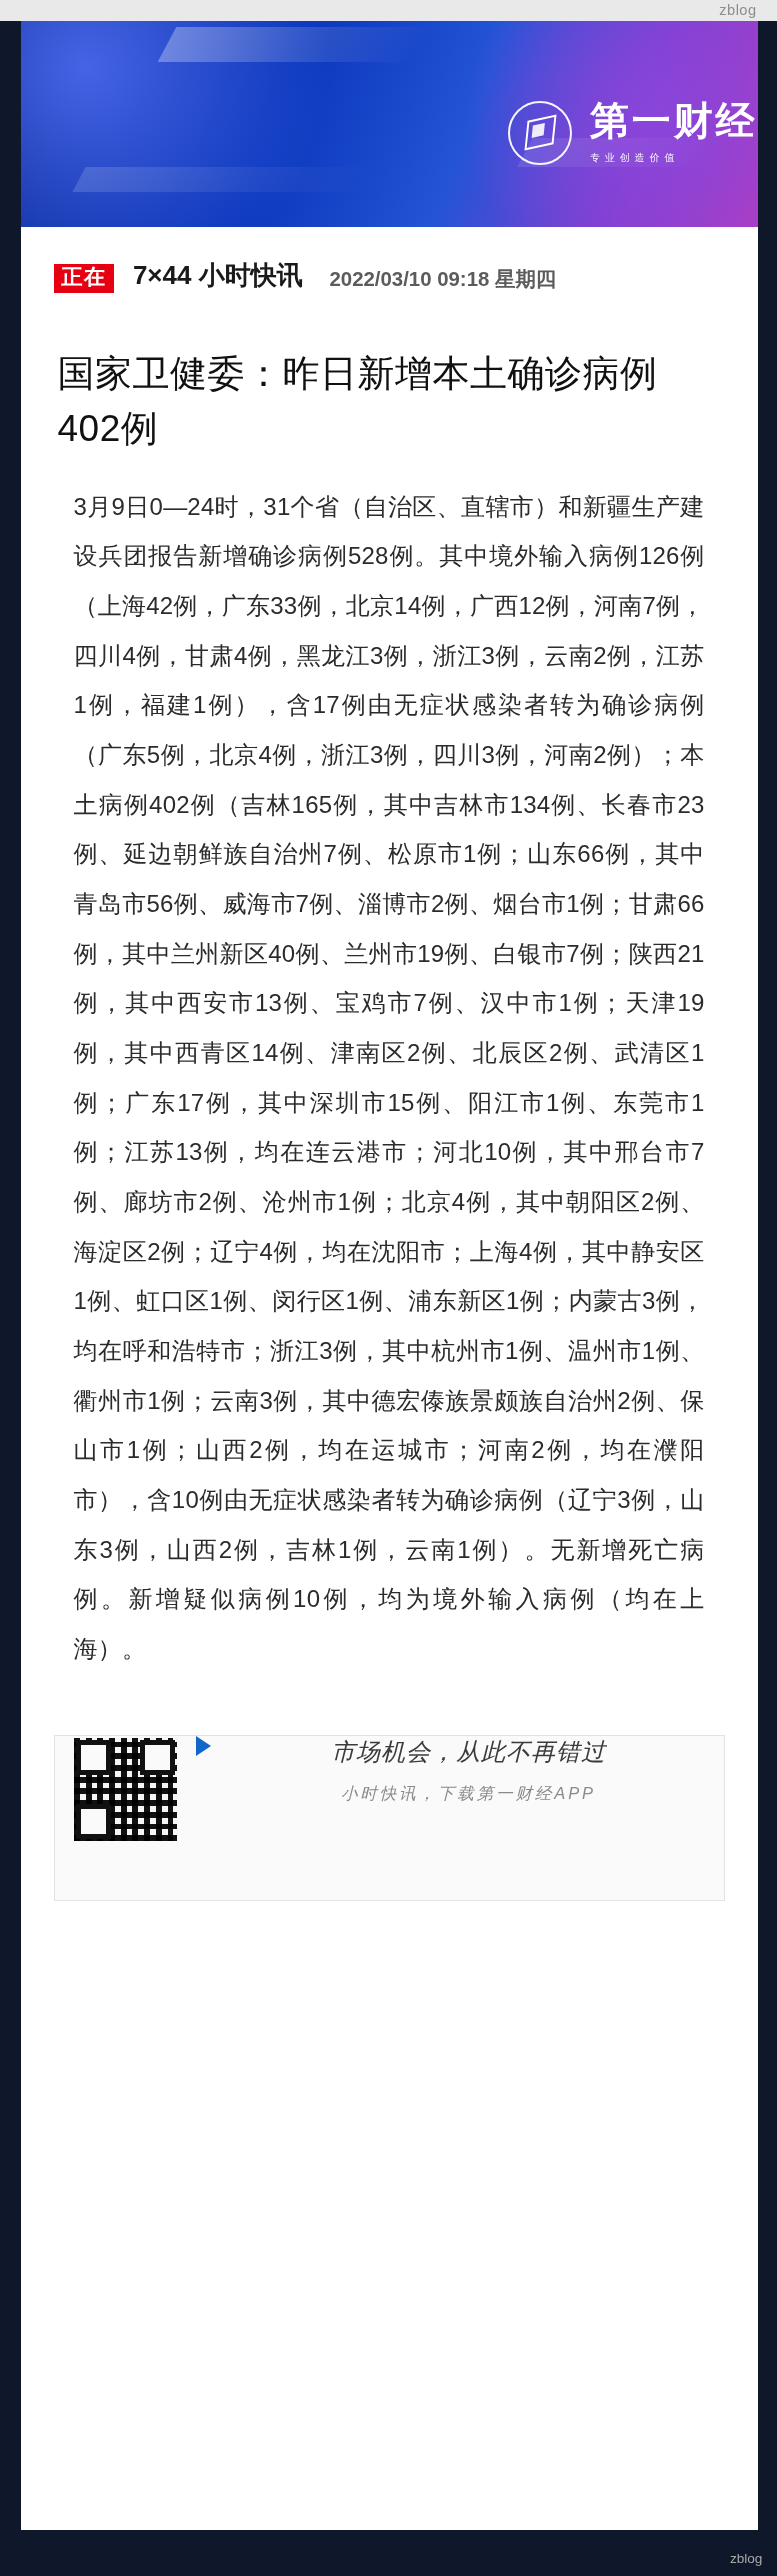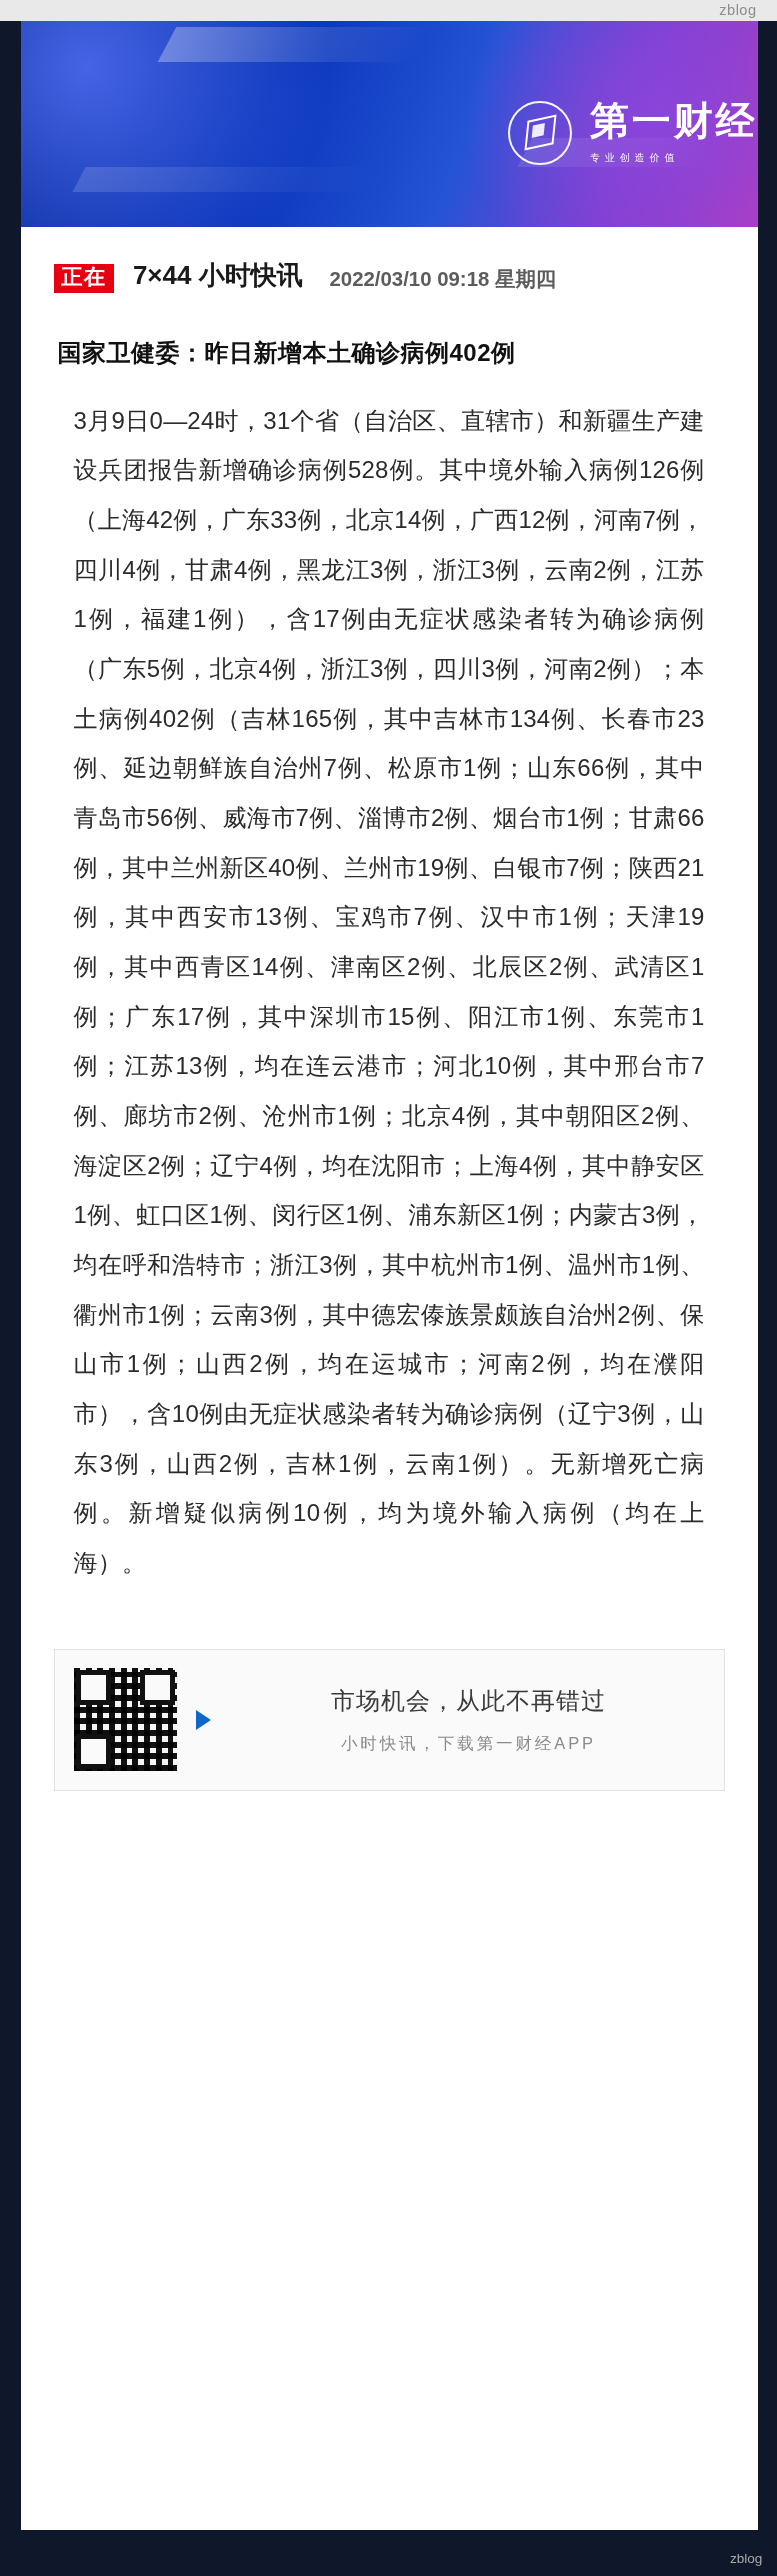--- a/index.html
+++ b/index.html
@@ -149,48 +149,49 @@
   .meta-date {
     font-size: 20.4px;
     color: #5c5c5c;
     margin-left: 7.8px;
     white-space: nowrap;
     font-weight: bold;
   }
   
   .article { padding: 15.6px 37px 0 37px; }
   h1.title {
-    font-size: 24px;
+    font-size: 37px;
     line-height: 1.5;
     color: #111;
-    font-weight: bold;
-    margin: 16px 0 25px 0;
+    font-weight: normal;
+    margin: 27px 0 25px 0;
     letter-spacing: 0.5px;
   }
   .body-text {
     font-size: 24px;
     line-height: 2.07;
     color: #2b2b2b;
     text-align: justify;
     letter-spacing: 0.2px;
     margin: 16px;
   }
   
   .promo-wrap {
     padding: 45px 33px 33px 33px;
   }
   .promo {
     border: 1px solid #e2e2e2;
     background: #fafafa;
-    height: 142px;
+    height: 166px;
     display: flex;
-    align-items: center;
+    align-items: flex-start;
     padding: 0 17.5px;
     box-sizing: border-box;
     gap: 13.6px;
+    font-style: italic;
   }
   .qr {
     width: 103px; height: 103px;
     flex: none;
     background:
       repeating-linear-gradient(90deg, #111 0 5.8px, #fafafa 5.8px 11.7px),
       repeating-linear-gradient(0deg, #111 0 5.8px, #fafafa 5.8px 11.7px);
     background-blend-mode: multiply;
     position: relative;
     border: 2.9px solid #fafafa;

